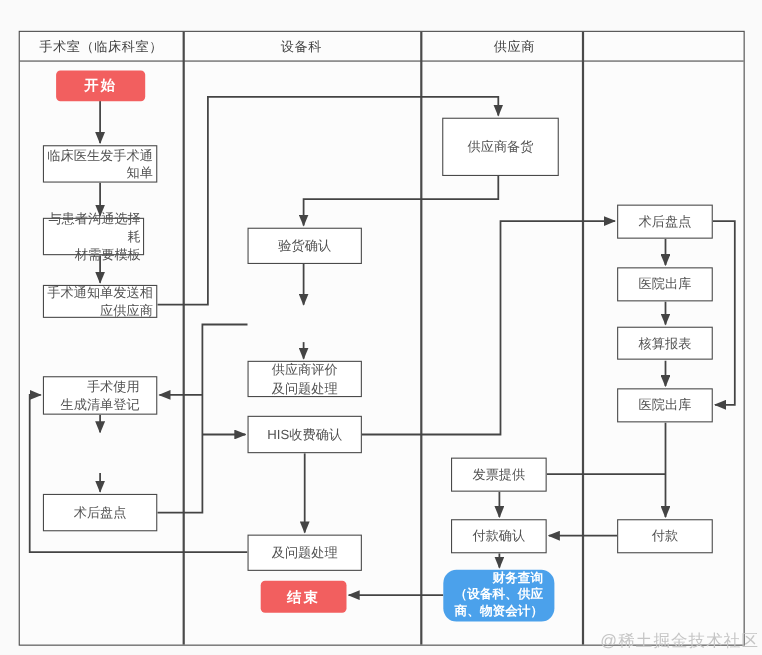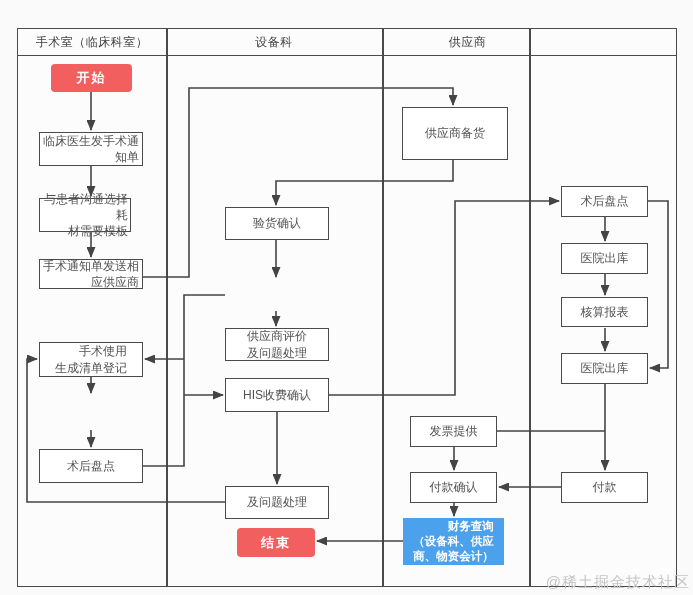--- a/index.html
+++ b/index.html
@@ -59,21 +59,21 @@
     padding:14px 2px;
   }
   .node.terminal{
     background:var(--terminal-red,#f25f5f);
     border:none;border-radius:4px;
     color:#ffffff;font-weight:bold;font-size:13px;
     letter-spacing:2px;
   }
   .node.query{
     background:var(--query-blue,#4ba1eb);
-    border:none;border-radius:0;
+    border:none;border-radius:12px;
     color:#ffffff;font-weight:bold;font-size:11.5px;
     line-height:1.3;
   }
   .watermark{
     position:absolute;right:3px;bottom:3px;
     font-size:15px;color:var(--watermark,#c5c5c5);
     letter-spacing:1px;
   }
 </style>
 </head>

